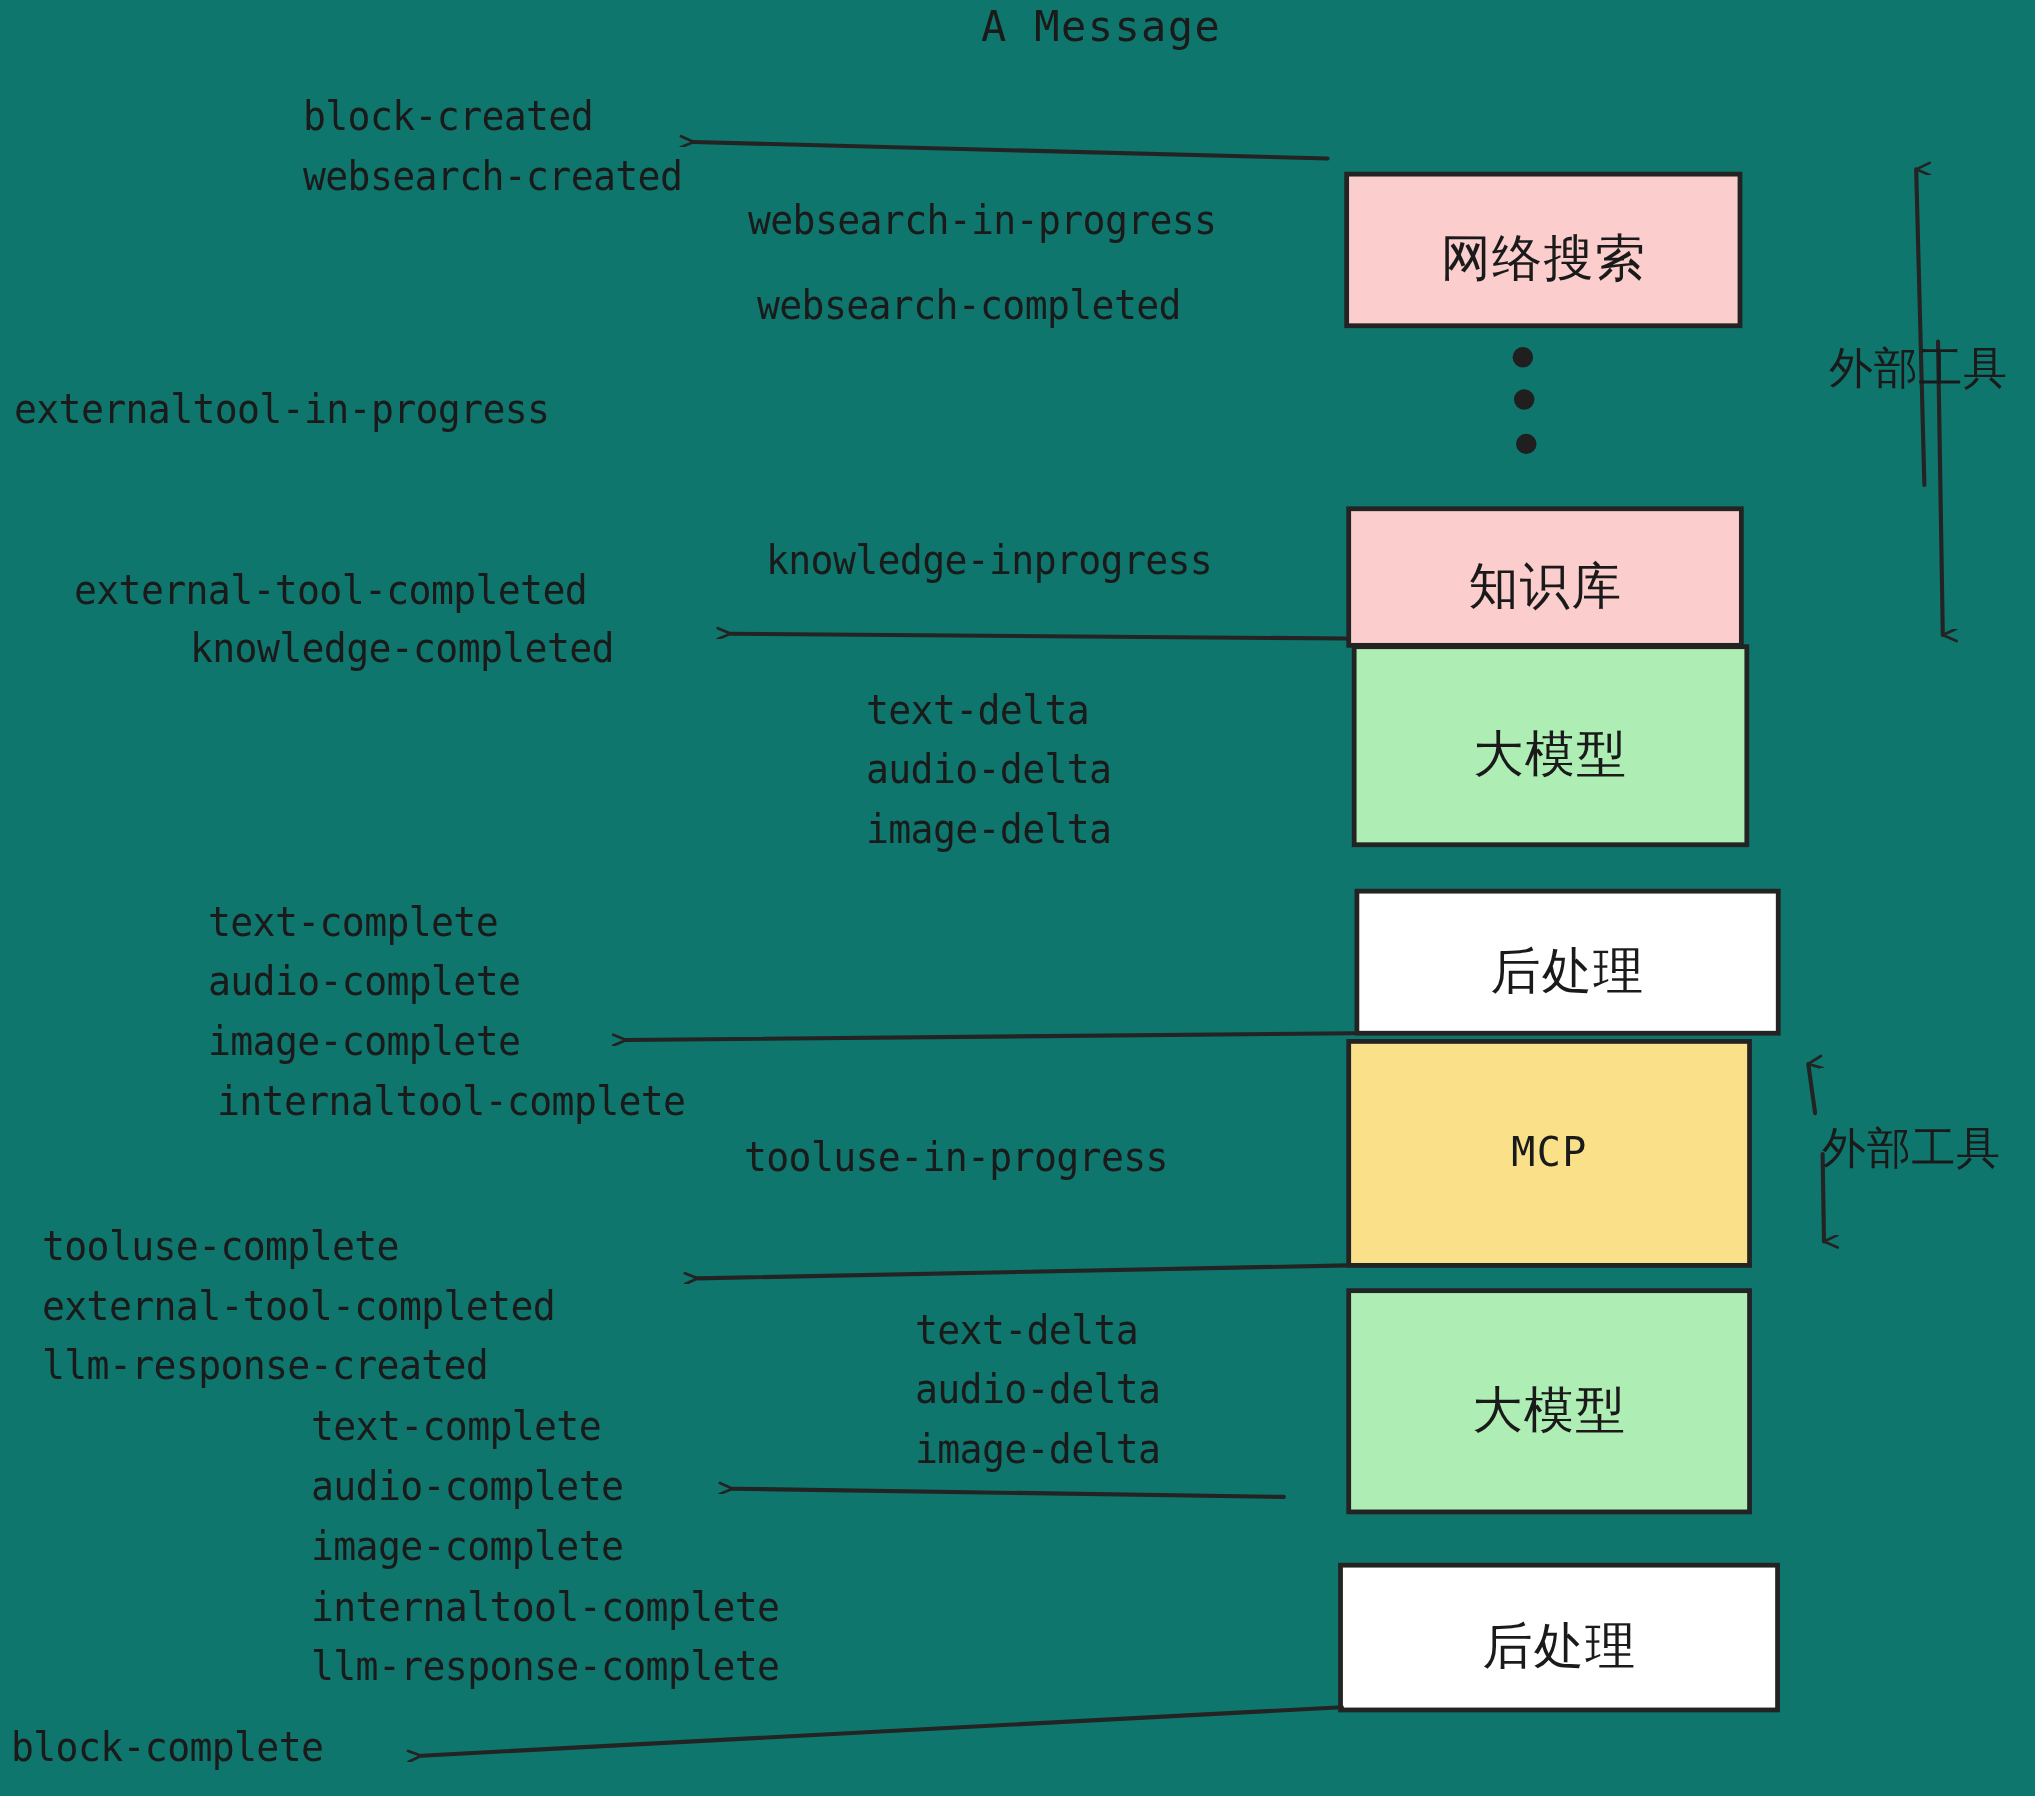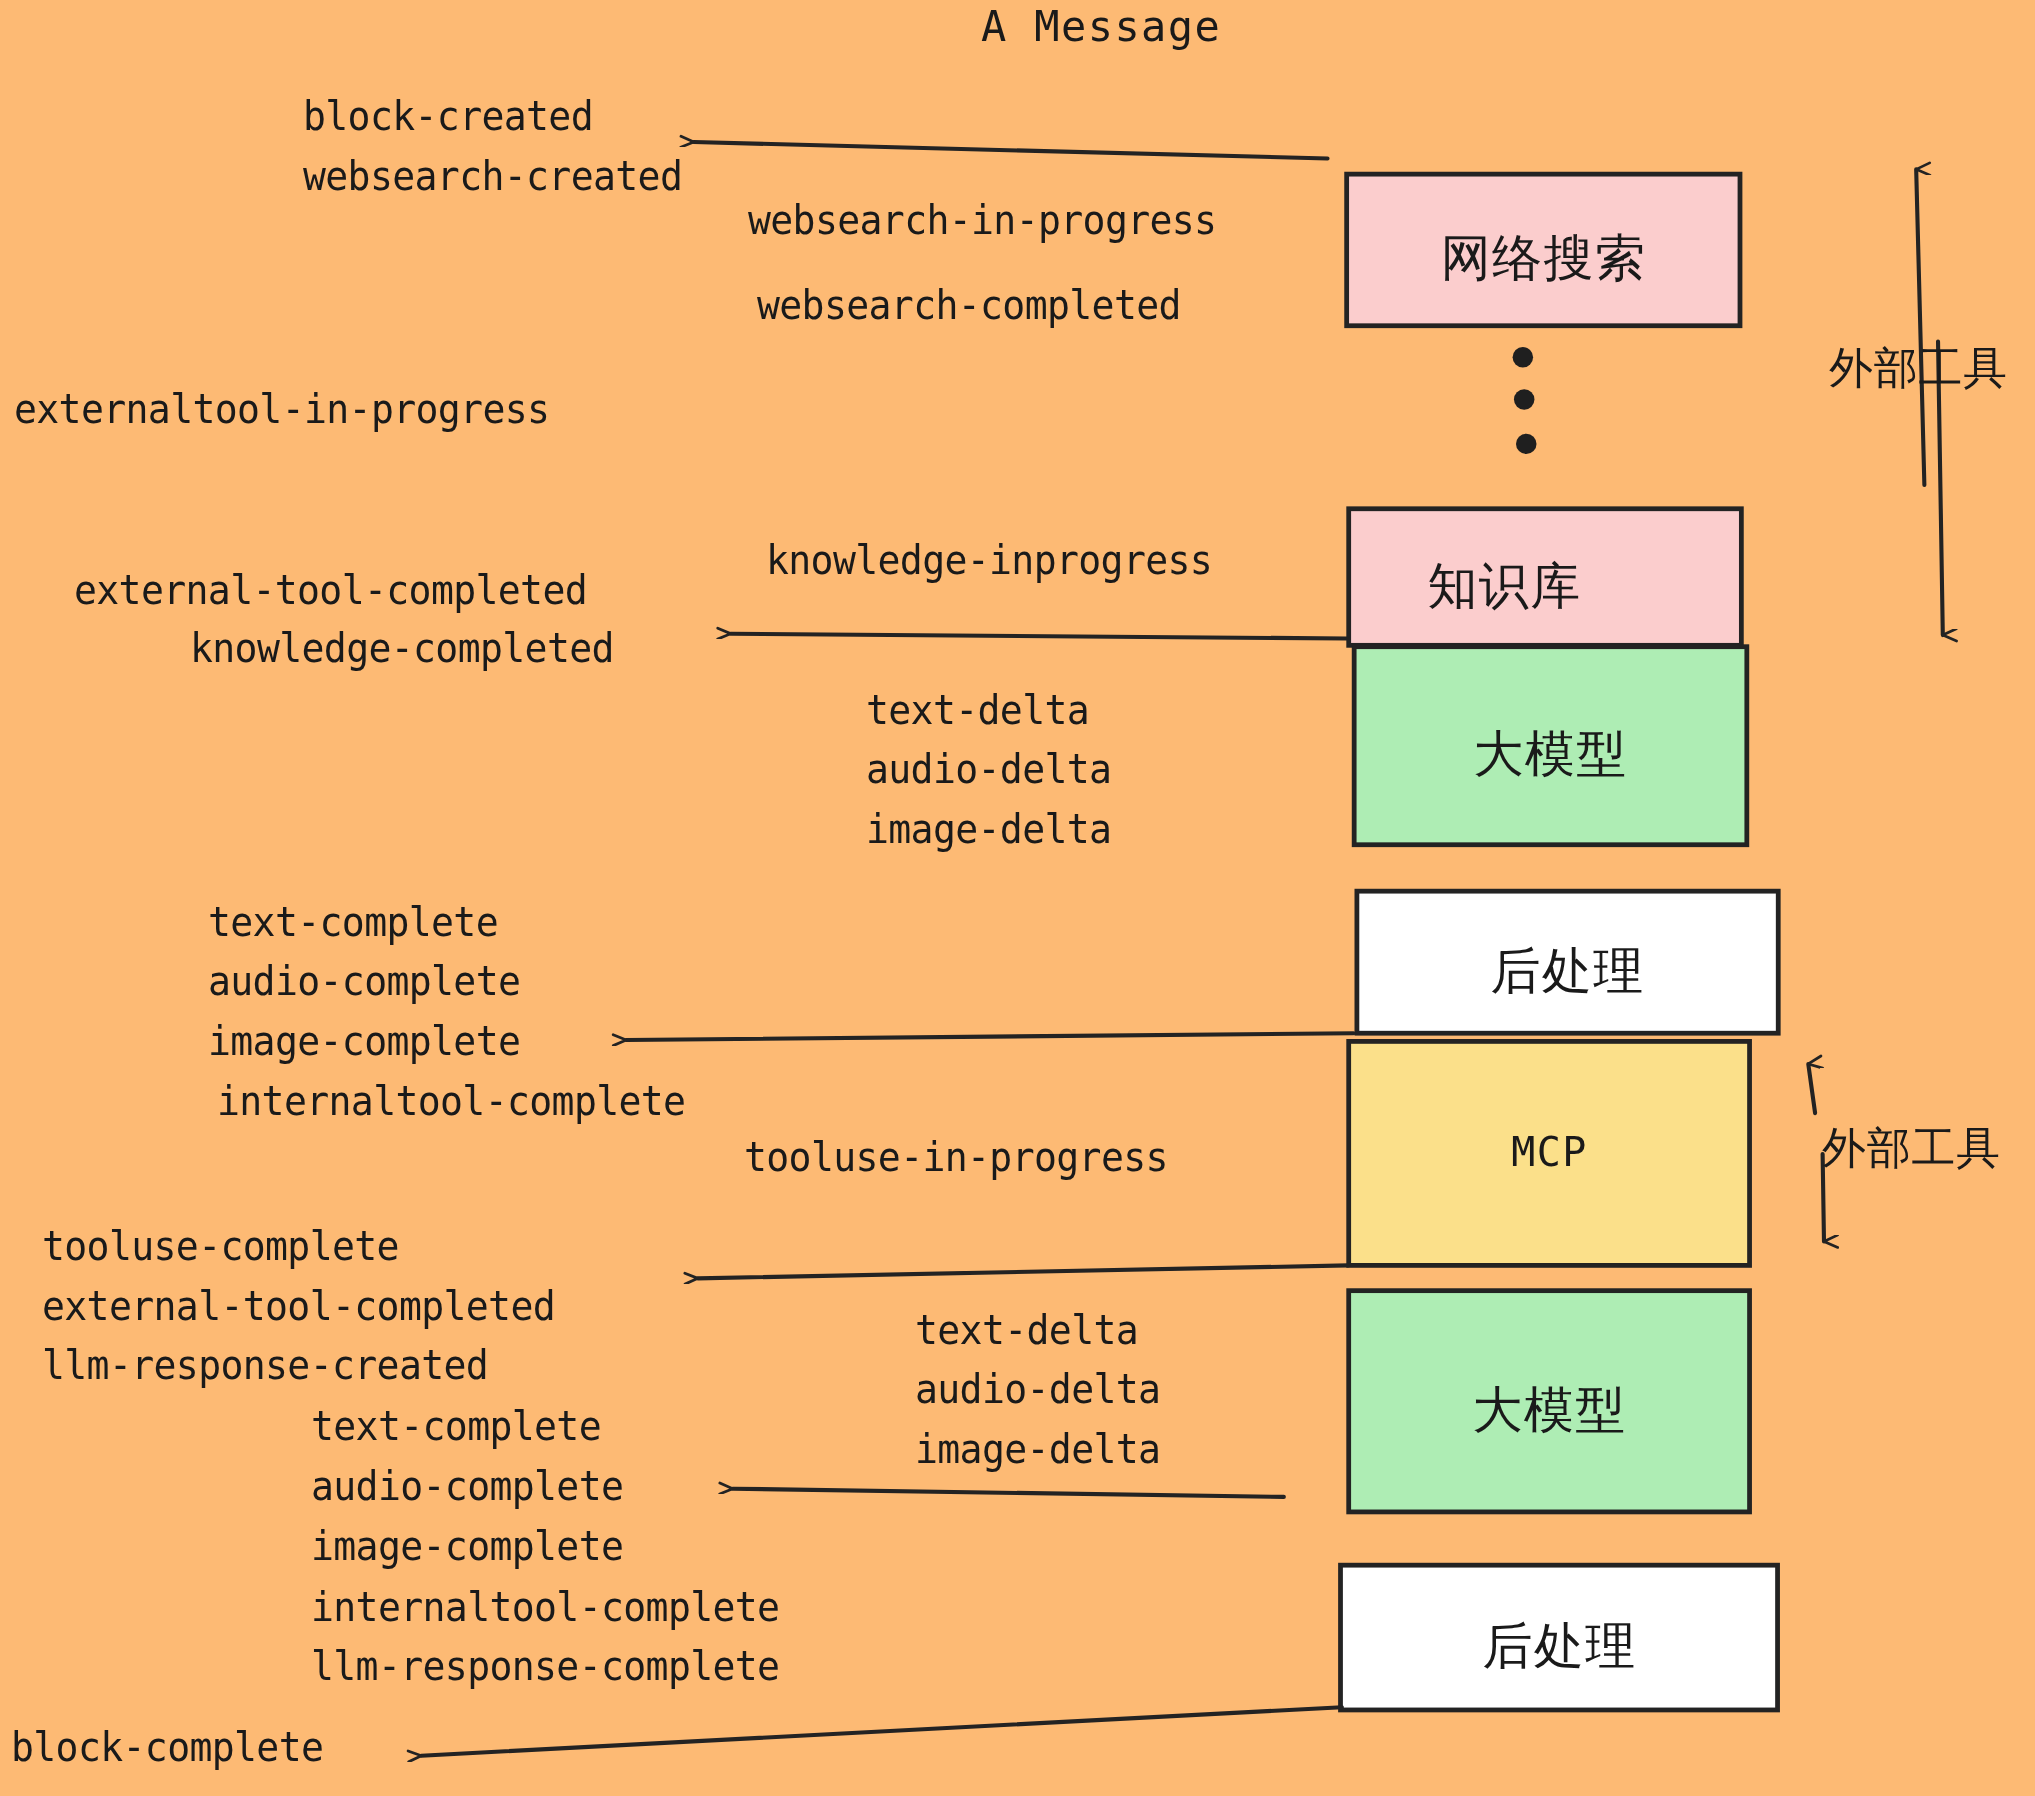--- a/index.html
+++ b/index.html
@@ -4,21 +4,21 @@
 <style>
   html, body {
     margin: 0;
     padding: 0;
     background: #ffffff;
   }
   #canvas {
     position: relative;
     width: 2035px;
     height: 1796px;
-    background: #fdba74;
+    background: #0f766e;
     overflow: hidden;
     font-family: "DejaVu Sans Mono", monospace;
   }
   #vec {
     position: absolute;
     left: 0; top: 0;
     width: 2035px;
     height: 1796px;
   }
   .lbl {
@@ -144,21 +144,21 @@
 
   <div class="lbl" style="left:311px; top:1406px;">text-complete</div>
   <div class="lbl" style="left:311px; top:1466px;">audio-complete</div>
   <div class="lbl" style="left:311px; top:1526px;">image-complete</div>
   <div class="lbl" style="left:311px; top:1587px;">internaltool-complete</div>
   <div class="lbl" style="left:311px; top:1646px;">llm-response-complete</div>
   <div class="lbl" style="left:11px; top:1727px;">block-complete</div>
 
   <div id="boxlabels">
       <div class="boxlabel" style="left: 1347px; top: 225px; width: 393px;">网络搜索</div>
-      <div class="boxlabel" style="left: 1308px; top: 553px; width: 393px;">知识库</div>
+      <div class="boxlabel" style="left: 1349px; top: 553px; width: 393px;">知识库</div>
       <div class="boxlabel" style="left: 1354px; top: 721px; width: 393px;">大模型</div>
       <div class="boxlabel" style="left: 1357px; top: 938px; width: 421px;">后处理</div>
       <div class="boxlabel" style="left: 1349px; top: 1129px; width: 401px; font-family: &quot;DejaVu Sans Mono&quot;, monospace; font-size: 40px;">MCP</div>
       <div class="boxlabel" style="left: 1349px; top: 1377px; width: 401px;">大模型</div>
       <div class="boxlabel" style="left: 1341px; top: 1613px; width: 437px;">后处理</div>
     </div>
 
   <div id="sidelabels">
       <div class="cnlbl" style="left: 1829px; top: 339px;">外部工具</div>
       <div class="cnlbl" style="left: 1822px; top: 1119px;">外部工具</div>

